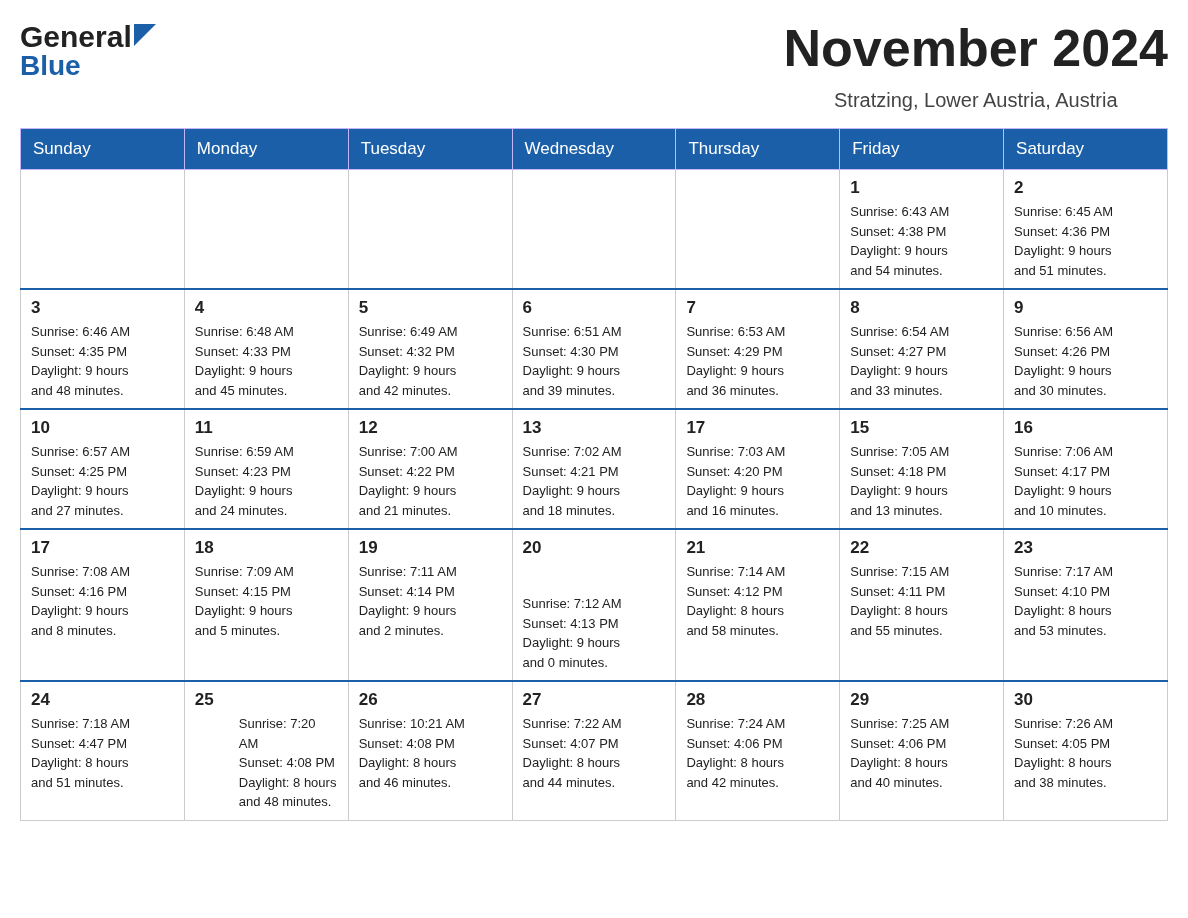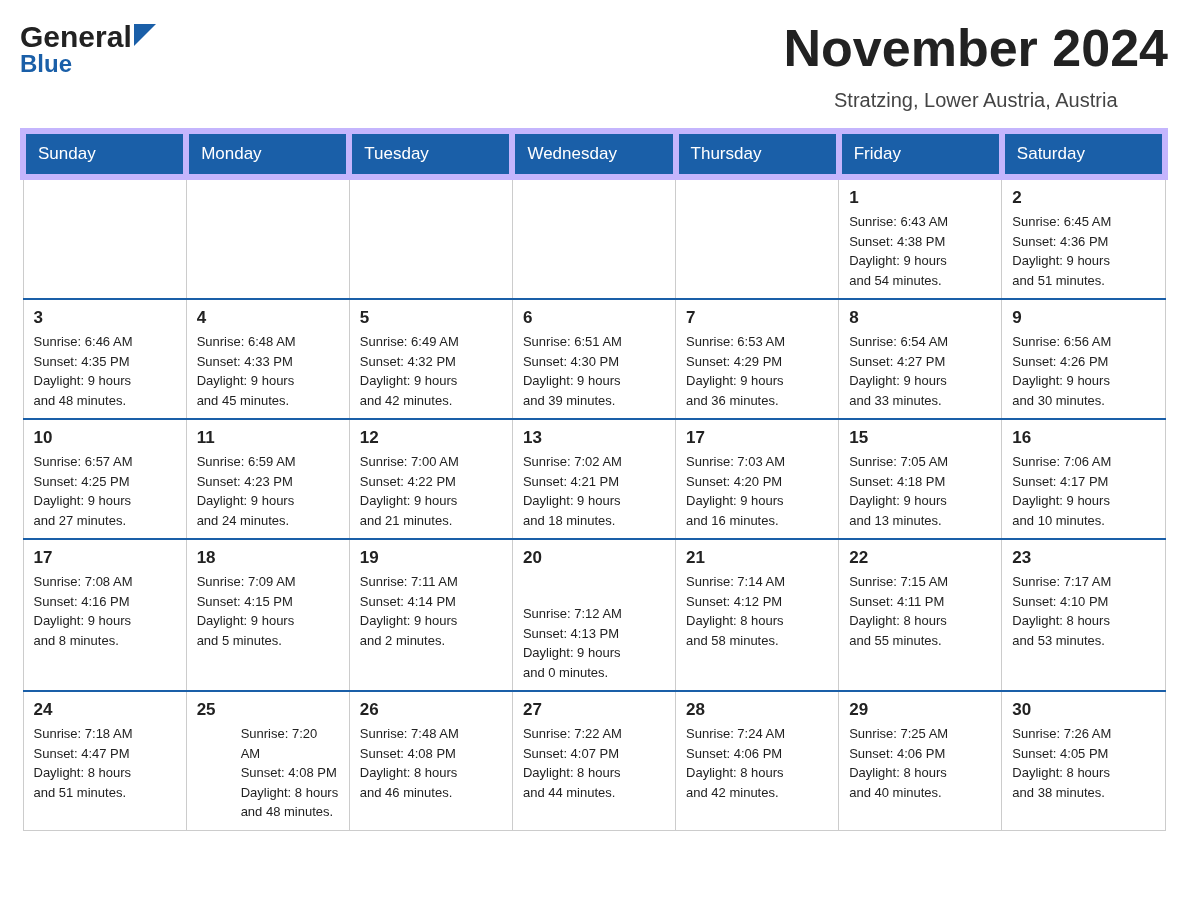--- a/index.html
+++ b/index.html
@@ -40,21 +40,21 @@
       border-collapse: collapse;
       margin-top: 8px;
     }
     .calendar-table th {
       background-color: #1a5fa8;
       color: #fff;
       font-size: 17px;
       font-weight: normal;
       padding: 10px 12px;
       text-align: left;
-      border: 6px solid #c4b5fd;
+      border: 1px solid #c4b5fd;
     }
     .calendar-table td {
       vertical-align: top;
       padding: 8px 10px;
       border: 1px solid #ccc;
       width: calc(100% / 7);
       min-height: 120px;
       font-size: 13px;
       color: #222;
       background: #fff;
@@ -83,21 +83,21 @@
       align-items: center;
       gap: 0px;
     }
     .logo-text-general {
       font-size: 30px;
       font-weight: bold;
       color: #222;
       font-family: Liberation Sans, sans-serif;
     }
     .logo-blue-text {
-      font-size: 24px;
+      font-size: 28px;
       font-weight: bold;
       color: #1a5fa8;
       display: block;
       margin-top: -4px;
       margin-left: 0px;
     }
   </style>
 </head>
 <body>
 
@@ -314,21 +314,21 @@
         </td>
         <td>
           <span class="day-number">25</span>
           <div class="day-info" style="white-space: pre-line; margin-left: 44px;">Sunrise: 7:20 AM
 Sunset: 4:08 PM
 Daylight: 8 hours
 and 48 minutes.</div>
         </td>
         <td>
           <span class="day-number">26</span>
-          <div class="day-info" style="white-space: pre-line;">Sunrise: 7:48 AM
+          <div class="day-info" style="white-space: pre-line;">Sunrise: 10:21 AM
 Sunset: 4:08 PM
 Daylight: 8 hours
 and 46 minutes.</div>
         </td>
         <td>
           <span class="day-number">27</span>
           <div class="day-info" style="white-space: pre-line;">Sunrise: 7:22 AM
 Sunset: 4:07 PM
 Daylight: 8 hours
 and 44 minutes.</div>

